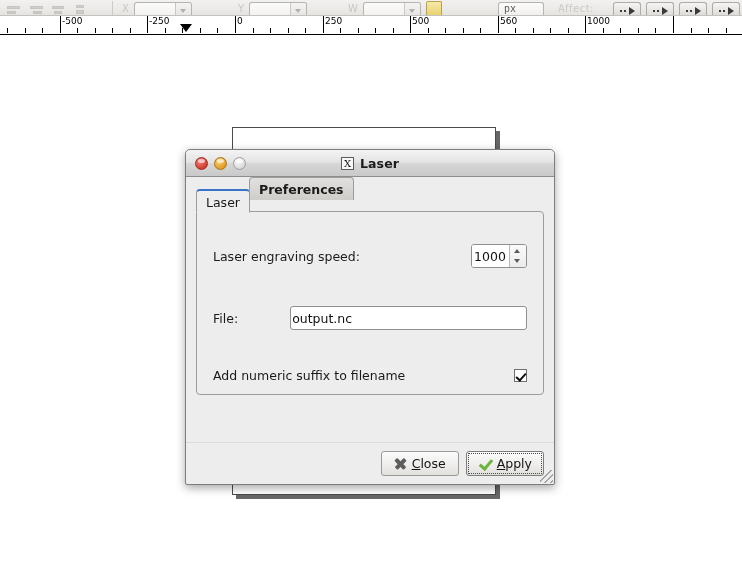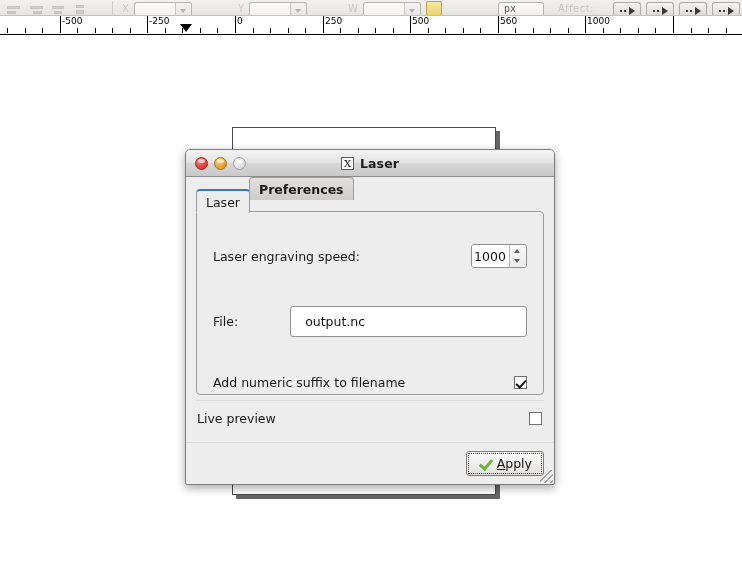--- a/index.html
+++ b/index.html
@@ -420,28 +420,28 @@
     position: absolute;
     left: 4px; top: 3px;
     border-left: 3.5px solid transparent;
     border-right: 3.5px solid transparent;
     border-top: 4px solid #5b5b5b;
   }
 
   
   .text-entry {
     flex: 1;
-    height: 31px;
+    height: 24px;
     background: #ffffff;
     border: 1px solid #8f8f8f;
     border-radius: 3px;
     box-sizing: border-box;
     display: flex;
     align-items: center;
-    padding: 0 14px;
+    padding: 0 1px;
     font-size: 12.5px;
     color: #111111;
     margin-left: 8px;
   }
 
   
   .checkbox {
     width: 13px; height: 13px;
     box-sizing: border-box;
     border: 1px solid #6f6f6f;
@@ -727,29 +727,28 @@
         </div>
 
         <div class="row row-suffix">
           <span class="field-label">Add numeric suffix to filename</span>
           <span class="spacer"></span>
           <span class="checkbox checked"></span>
         </div>
 
       </div>
 
-      <div id="live-preview-row">
-        <span class="field-label">Live preview</span>
-        <span class="spacer"></span>
-        <span class="checkbox"></span>
+
+    </div>
+
+    <div id="action-bar">
+      <div class="btn">
+        <span class="ico-x"></span>
+        <span class="lbl"><u>C</u><span>lose</span></span>
       </div>
-
-    </div>
-
-    <div id="action-bar">
       <div class="btn focused">
         <span class="ico-check"></span>
         <span class="lbl"><u>A</u><span>pply</span></span>
       </div>
       <div id="resize-grip"></div>
     </div>
 
   </div>
 </div>
 

